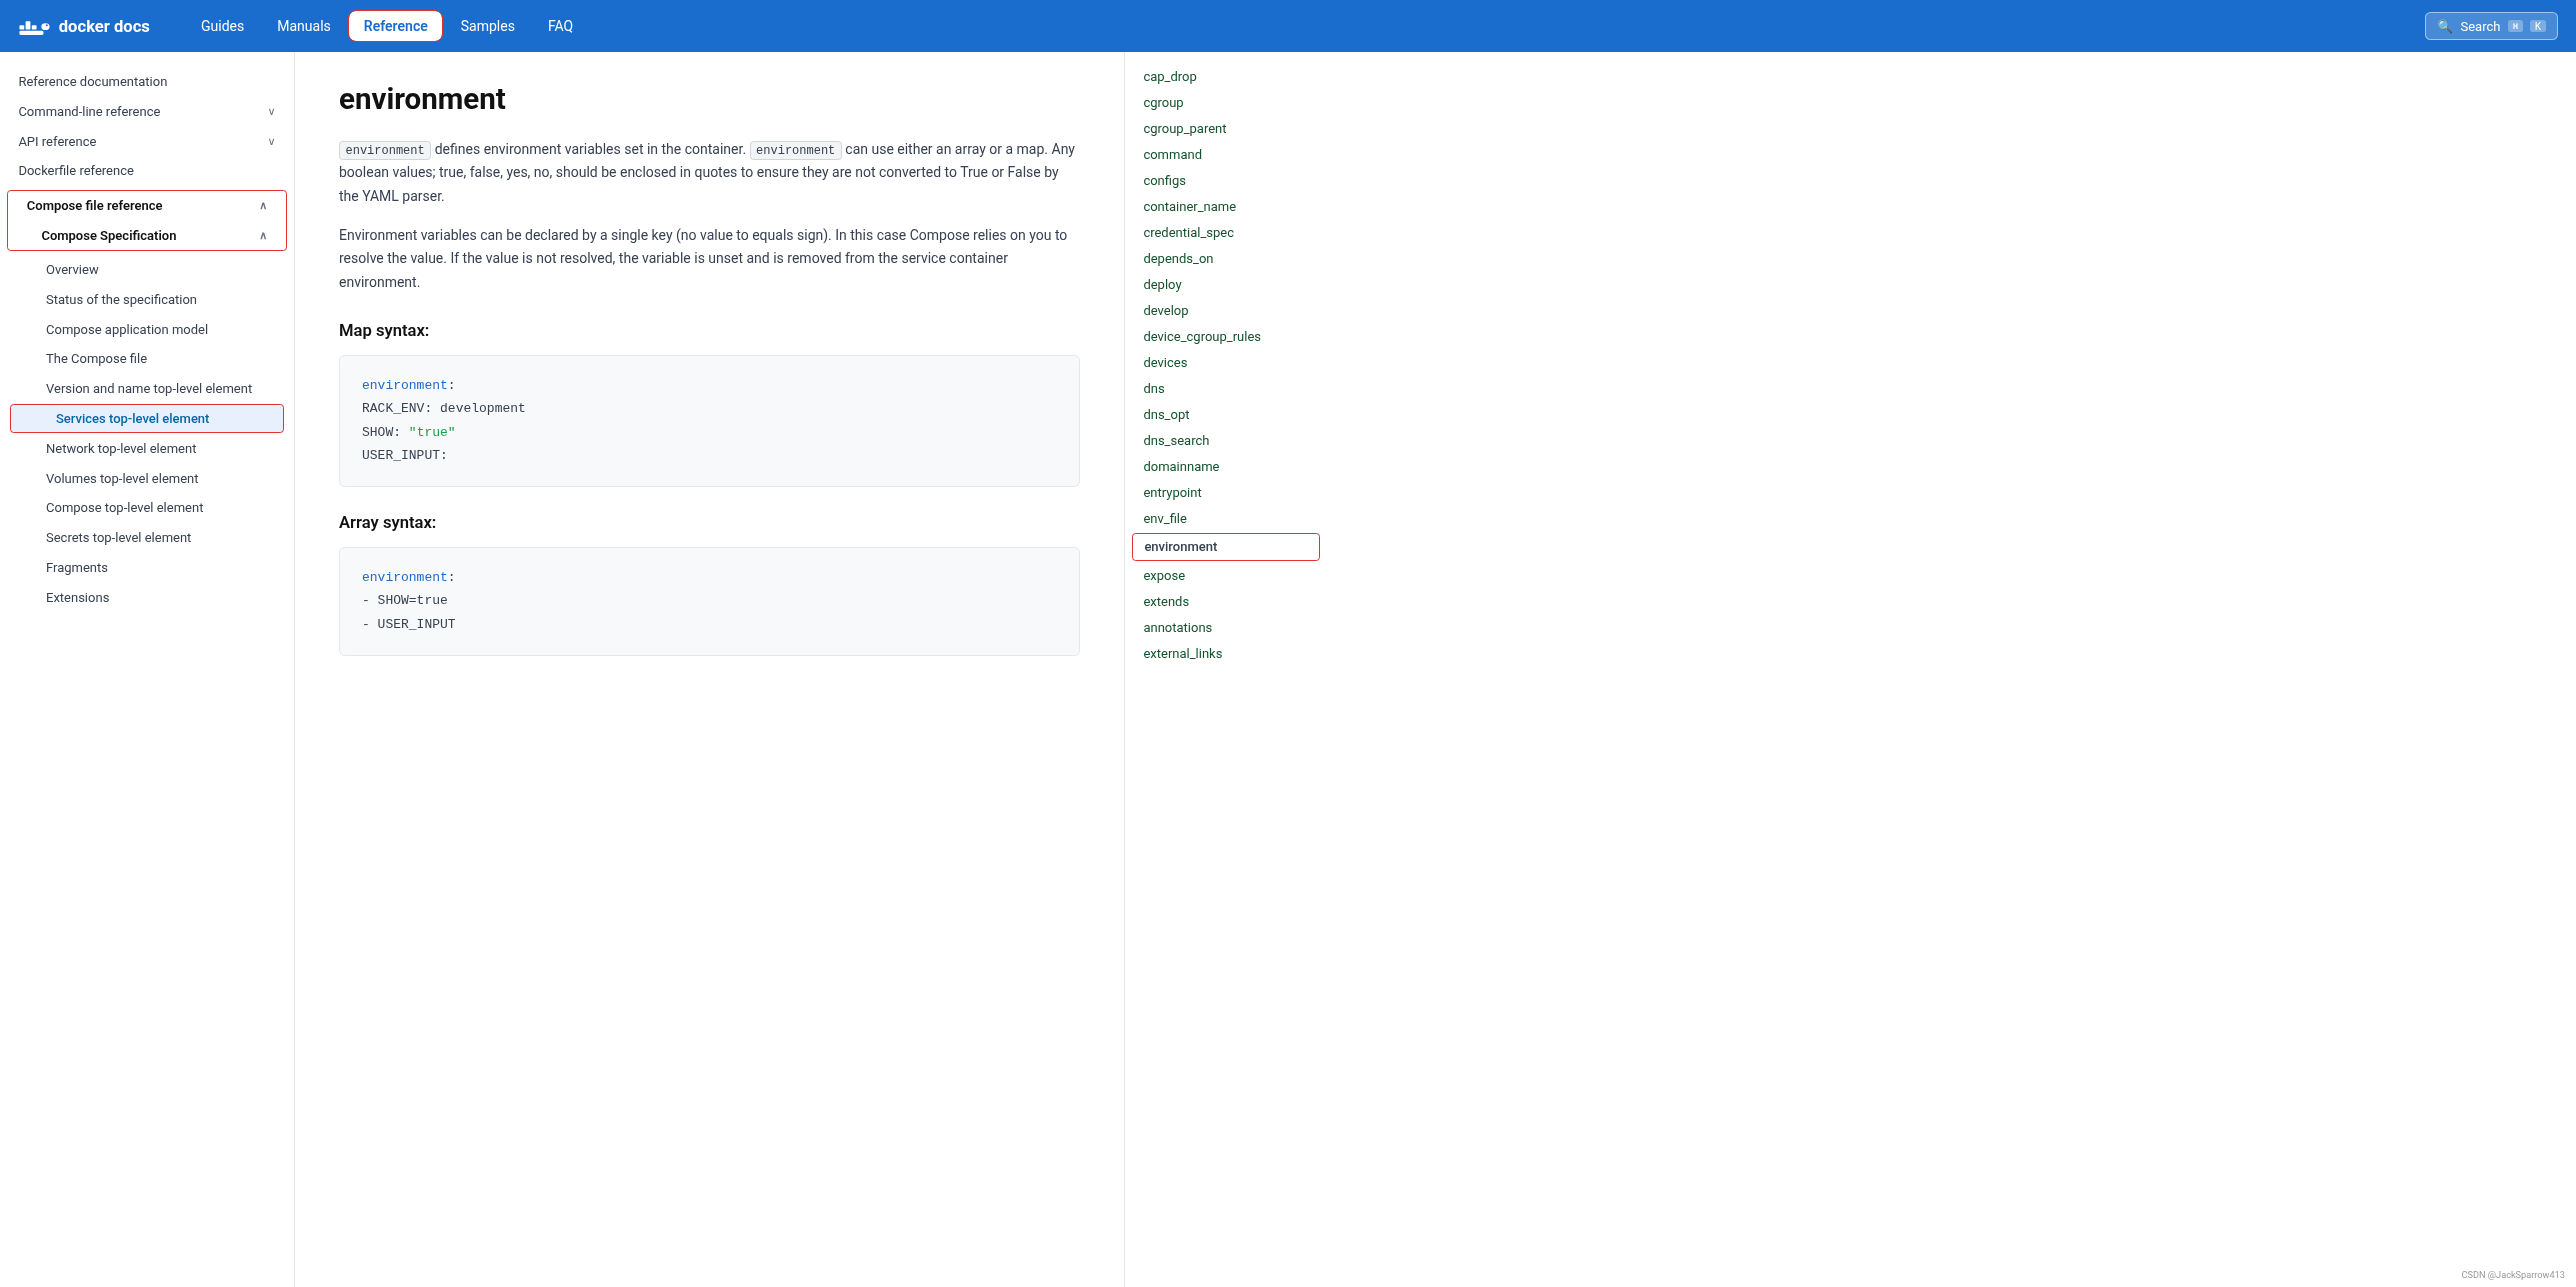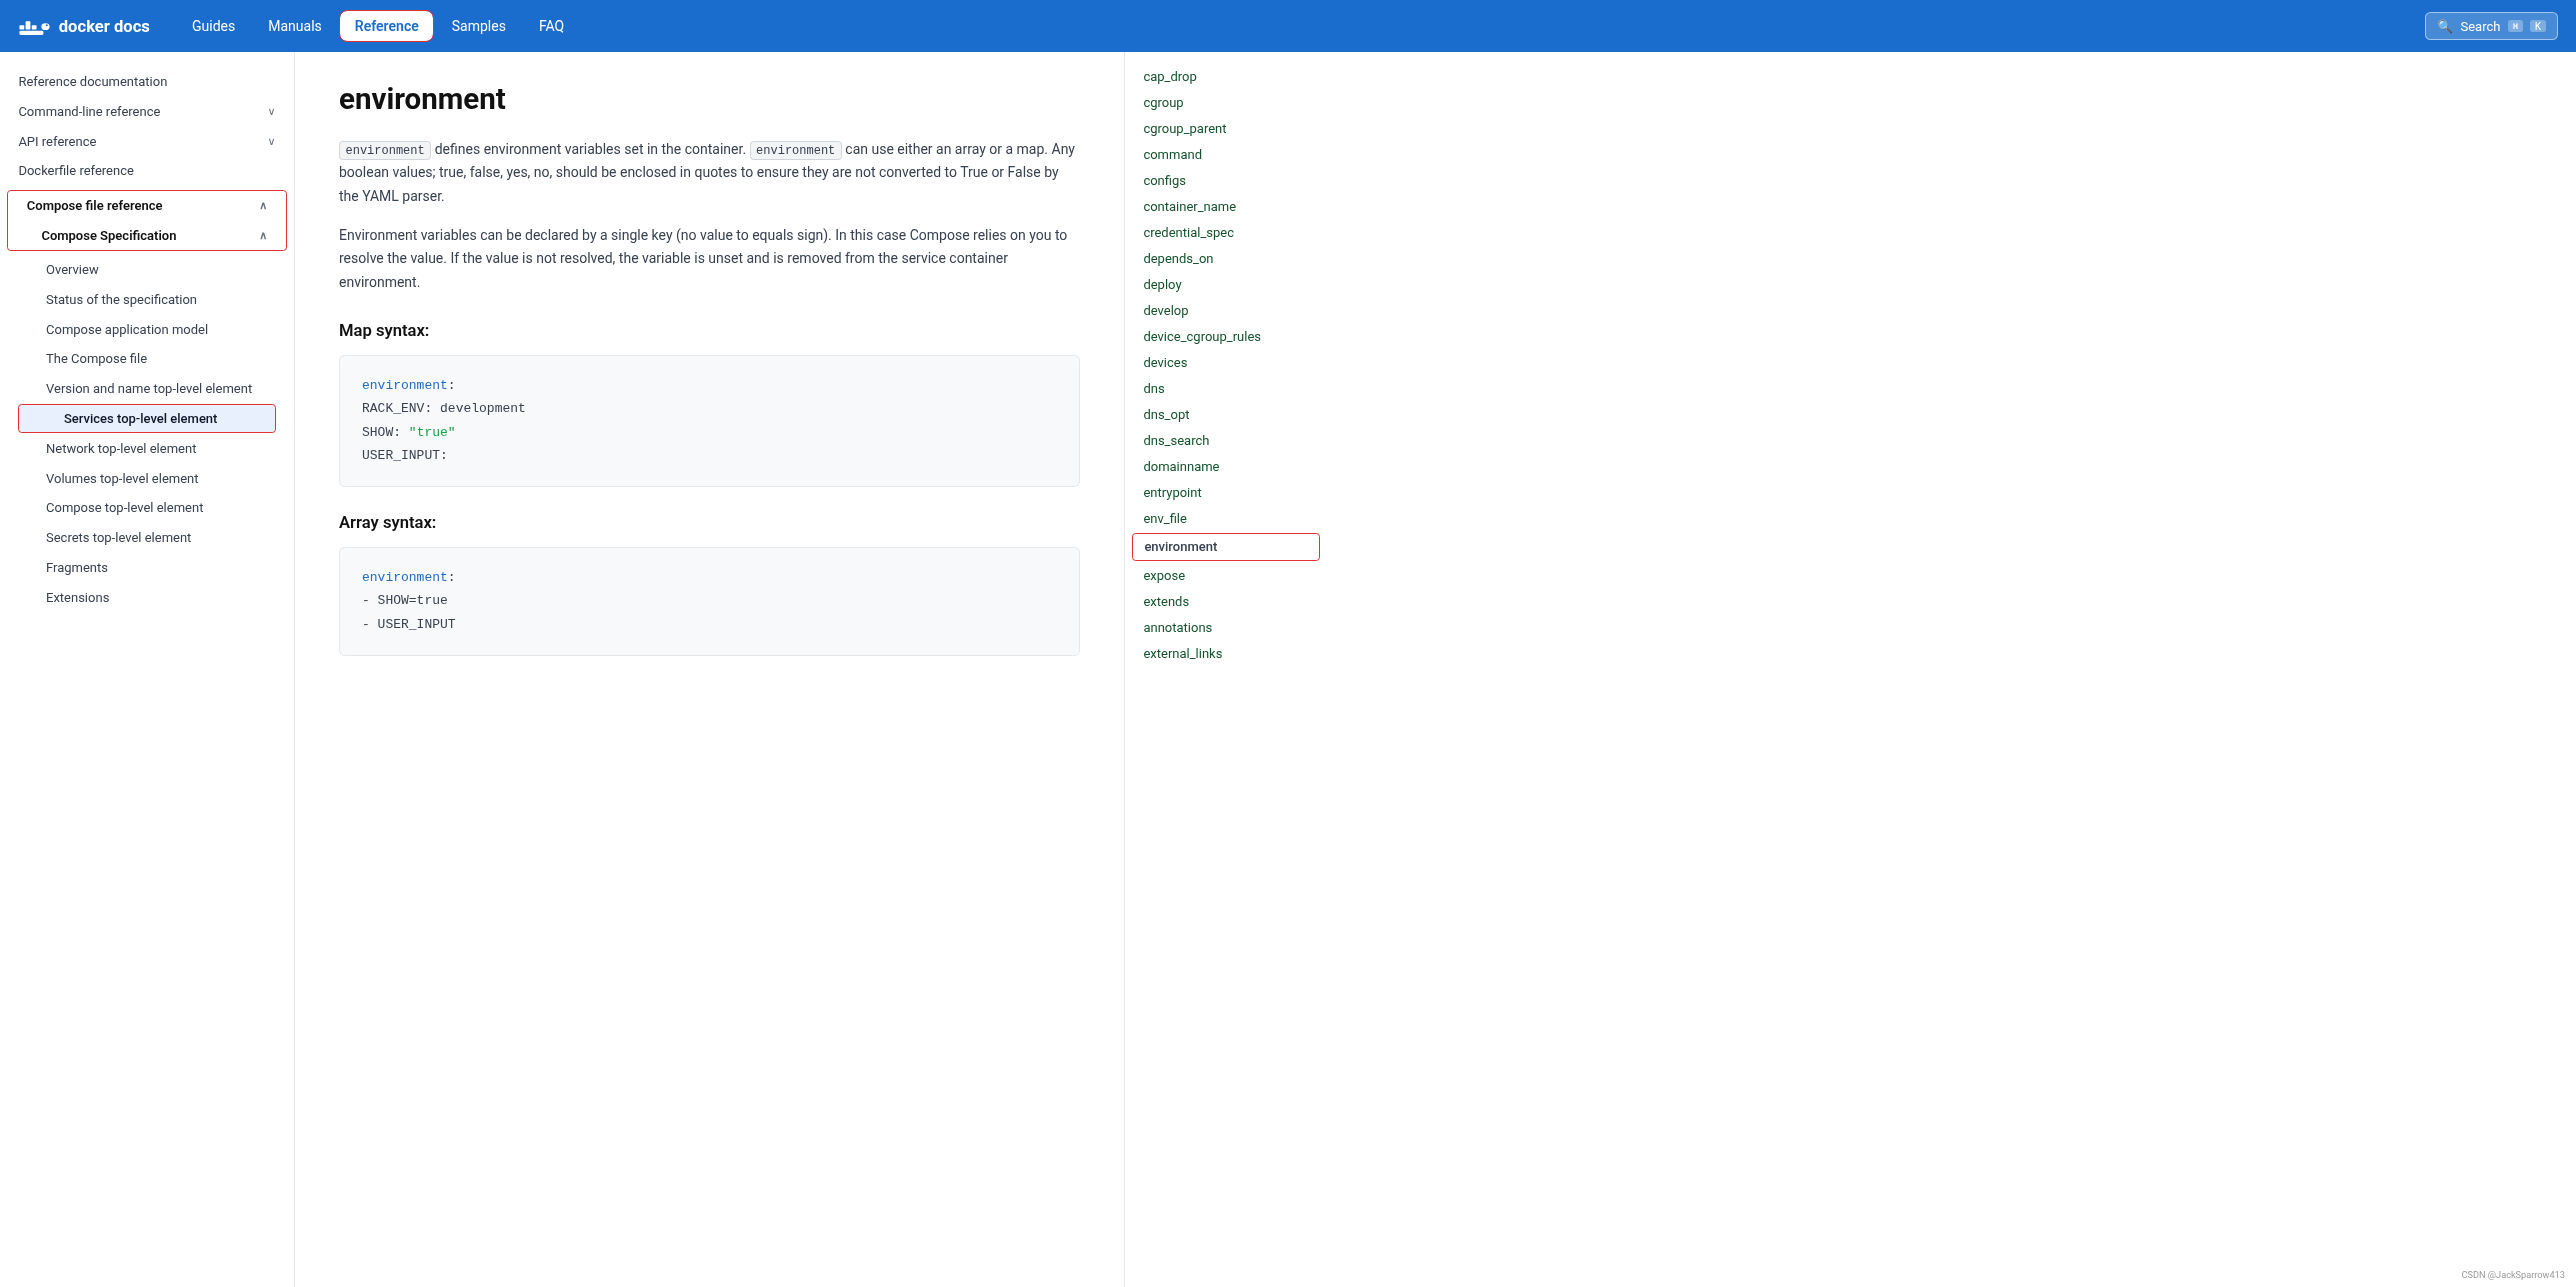--- a/index.html
+++ b/index.html
@@ -5,21 +5,21 @@
     * { box-sizing: border-box; margin: 0; padding: 0; }
     body { font-family: -apple-system, BlinkMacSystemFont, 'Segoe UI', Roboto, sans-serif; font-size: 13px; color: #333; background: #fff; }
 
     
     .top-nav {
       background: #1a6dcc;
       display: flex;
       align-items: center;
       padding: 0 18.4px;
       height: 52px;
-      gap: 9px;
+      gap: 18px;
     }
     .nav-logo {
       display: flex;
       align-items: center;
       gap: 7.4px;
       color: #fff;
       font-size: 16.6px;
       font-weight: bold;
       margin-right: 18.4px;
       text-decoration: none;
@@ -91,26 +91,26 @@
       display: flex;
       align-items: center;
       justify-content: space-between;
     }
     .sidebar-item.section-header {
       font-weight: 600;
       color: #111;
     }
     .sidebar-item.active {
       background: #e8f0fe;
-      color: #0f172a;
+      color: #0369a1;
       font-weight: 500;
       outline: 1.8px solid #e03030;
       outline-offset: -1.8px;
       border-radius: 3.7px;
-      margin: 0 18px;
+      margin: 0 10px;
       padding: 7.4px 11px;
     }
     .sidebar-item.indented { padding-left: 33px; }
     .sidebar-item.indented2 { padding-left: 46px; }
     .chevron { font-size: 11px; color: #6b7280; }
     .compose-file-ref-box {
       border: 1.8px solid #e03030;
       margin: 3.7px 7.4px;
       border-radius: 3.7px;
     }

